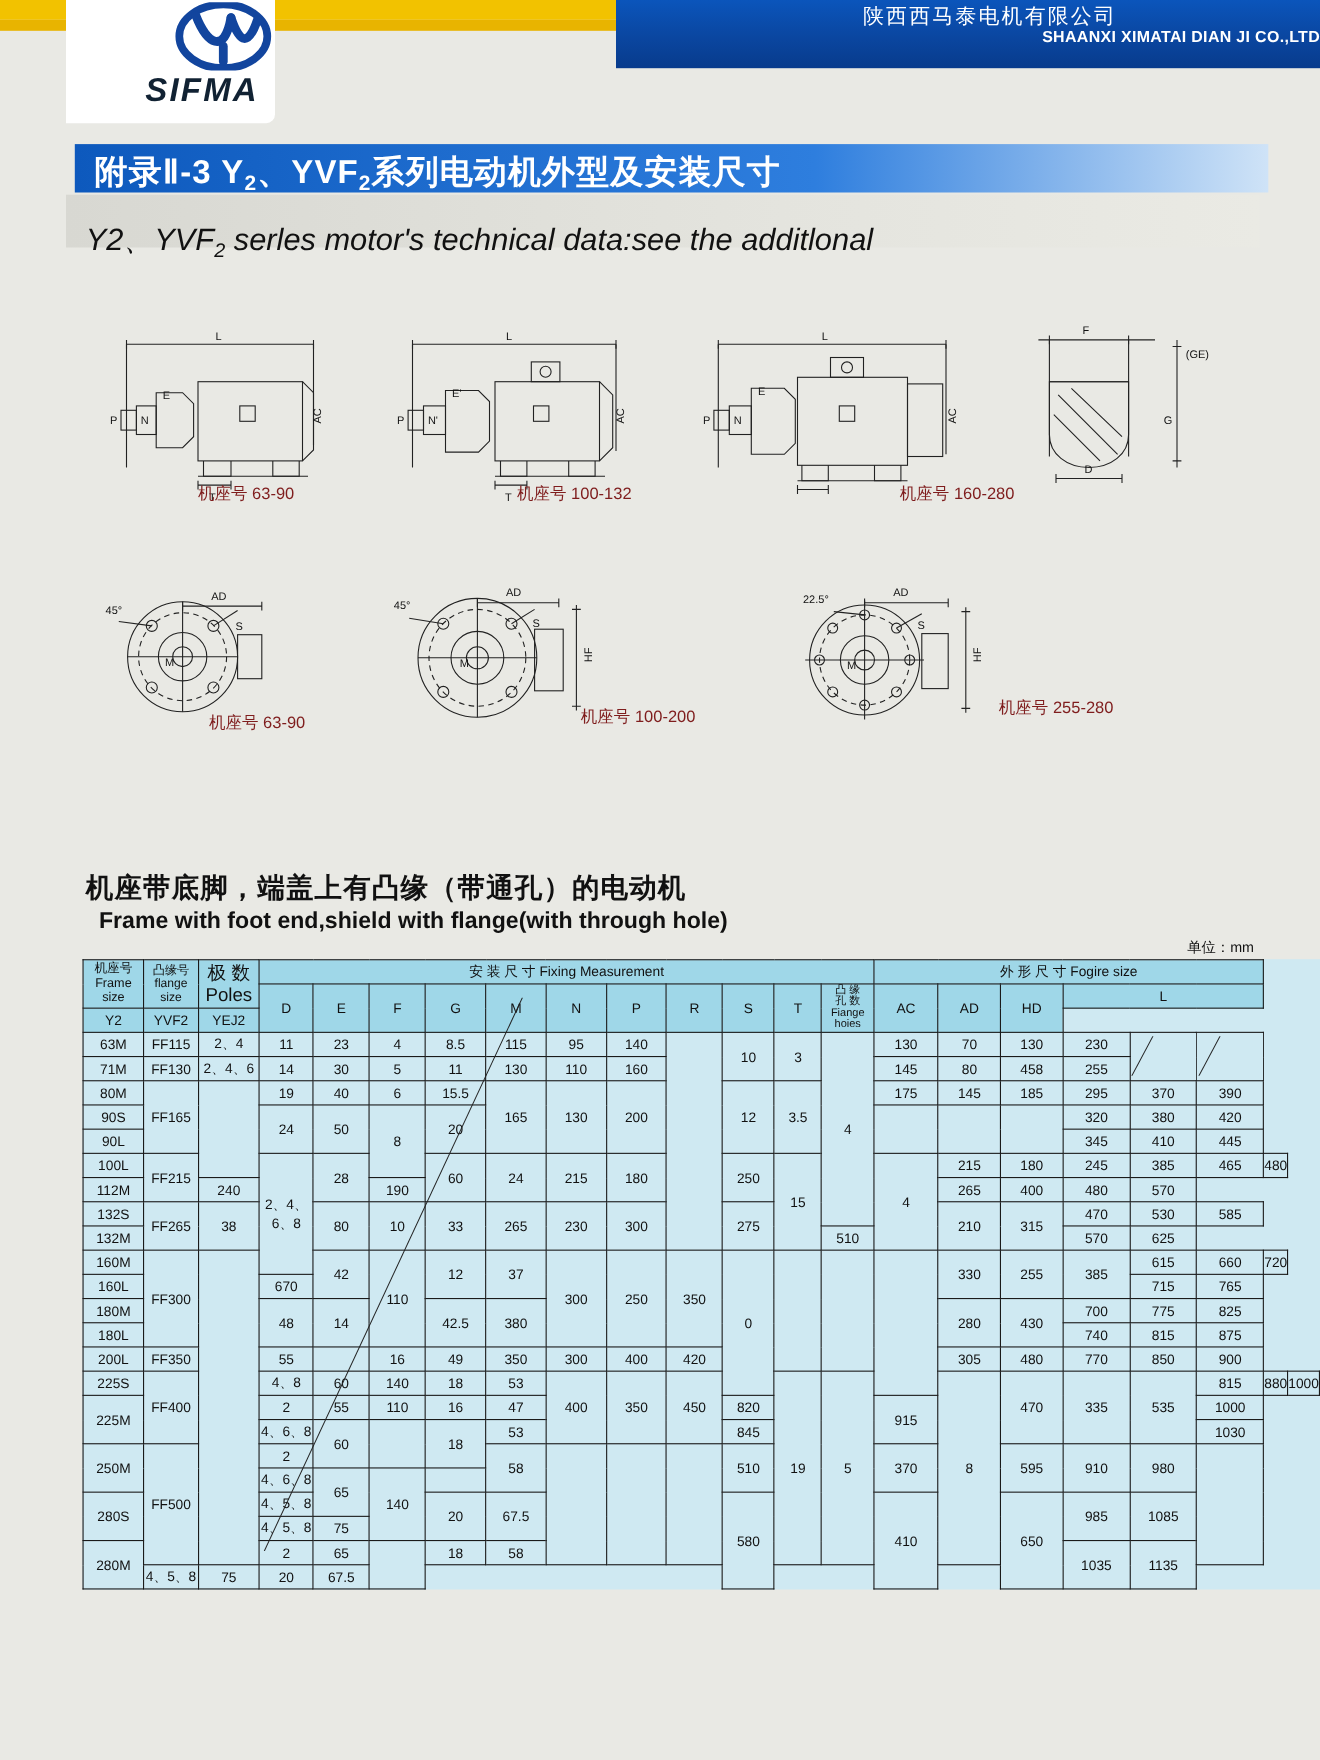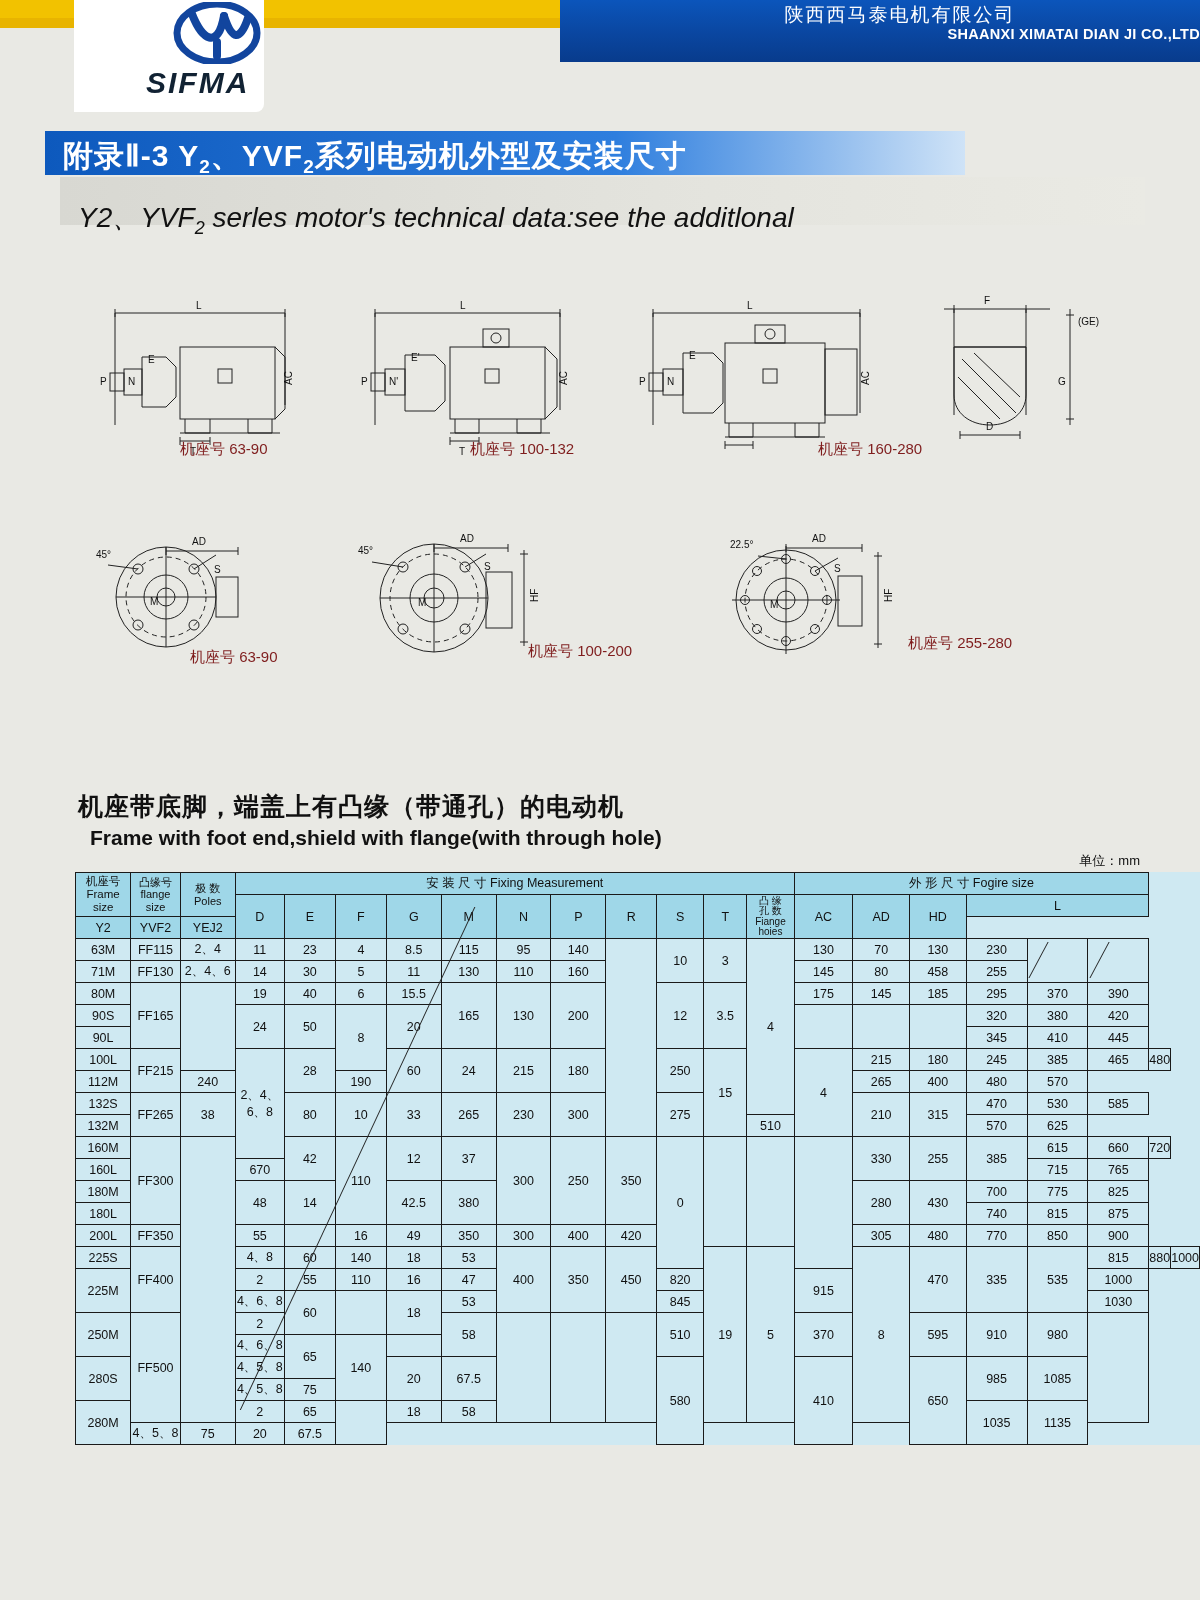--- a/index.html
+++ b/index.html
@@ -14,26 +14,26 @@
   
   .topbar{position:absolute;left:0;top:0;width:1200px;height:62px;}
   .topbar .yellow{position:absolute;left:0;top:0;width:560px;height:18px;background:#f2c200;}
   .topbar .yellow2{position:absolute;left:0;top:18px;width:560px;height:10px;background:#e8b400;}
   .topbar .bluegrad{position:absolute;left:560px;top:0;width:640px;height:62px;
      background:linear-gradient(180deg,#0b55bb 0%,#0a46a0 55%,#083b8c 100%);}
   .topbar .cnco{position:absolute;left:600px;top:2px;width:600px;height:26px;
      color:#fff;font-size:19px;letter-spacing:2px;text-align:center;overflow:hidden;}
   .topbar .enco{position:absolute;left:590px;top:26px;width:610px;height:22px;color:#fff;
      font-size:14.5px;font-weight:bold;text-align:right;letter-spacing:.3px;}
-  .logobox{position:absolute;left:60px;top:0px;width:190px;height:112px;background:#fff;border-radius:0 0 8px 0;margin-left:14px;}
+  .logobox{position:absolute;left:60px;top:0px;width:190px;height:112px;background:#fff;border-radius:0 0 8px 0;}
   .logomark{position:absolute;left:88px;top:2px;width:110px;height:62px;}
   .logotext{position:absolute;left:72px;top:66px;width:160px;font-size:30px;font-weight:bold;
      font-style:italic;letter-spacing:2px;color:#123;}
   
-  .titlebar{position:absolute;left:45px;top:131px;width:920px;height:44px;
+  .titlebar{position:absolute;left:68px;top:131px;width:1085px;height:44px;
      background:linear-gradient(90deg,#0d59bd 0%,#2e7ede 62%,#cfe3f7 100%);}
   .titlebar .t{position:absolute;left:18px;top:5px;color:#fff;font-size:30px;font-weight:bold;letter-spacing:1px;}
   .titlebar .t sub{font-size:19px;}
   .subtitlebar{position:absolute;left:60px;top:177px;width:1085px;height:48px;
      background:linear-gradient(90deg,#d8d8d2 0%,#e4e4de 60%,#eaeae4 100%);}
   .subtitlebar .s{position:absolute;left:18px;top:22px;font-size:28px;font-weight:normal;font-style:italic;color:#111;}
   .subtitlebar .s sub{font-size:18px;}
   
   .draw{position:absolute;}
   .caption{position:absolute;font-size:15px;color:#7f1d1d;white-space:nowrap;}
@@ -334,21 +334,21 @@
       <tr>
     <th rowspan="2" class="hdr-grp">
       <div style="white-space:pre-line;line-height:1.15;font-size:11.5px">机座号
 Frame size</div>
     </th>
     <th rowspan="2" class="hdr-grp">
       <div style="white-space:pre-line;line-height:1.15;font-size:11px">凸缘号
 flange size</div>
     </th>
     <th rowspan="2" class="hdr-grp">
-      <div style="white-space:pre-line;line-height:1.15;font-size:11px">极 数
+      <div style="white-space:pre-line;line-height:1.15;font-size:17px">极 数
 Poles</div>
     </th>
     <th colspan="11" class="hdr-grp">安  装  尺  寸  Fixing Measurement</th>
     <th colspan="6" class="hdr-grp">外  形  尺  寸  Fogire size</th>
   </tr>
   <tr>
     <th rowspan="2" class="hdr-sub">D</th>
     <th rowspan="2" class="hdr-sub">E</th>
     <th rowspan="2" class="hdr-sub">F</th>
     <th rowspan="2" class="hdr-sub">G</th>

